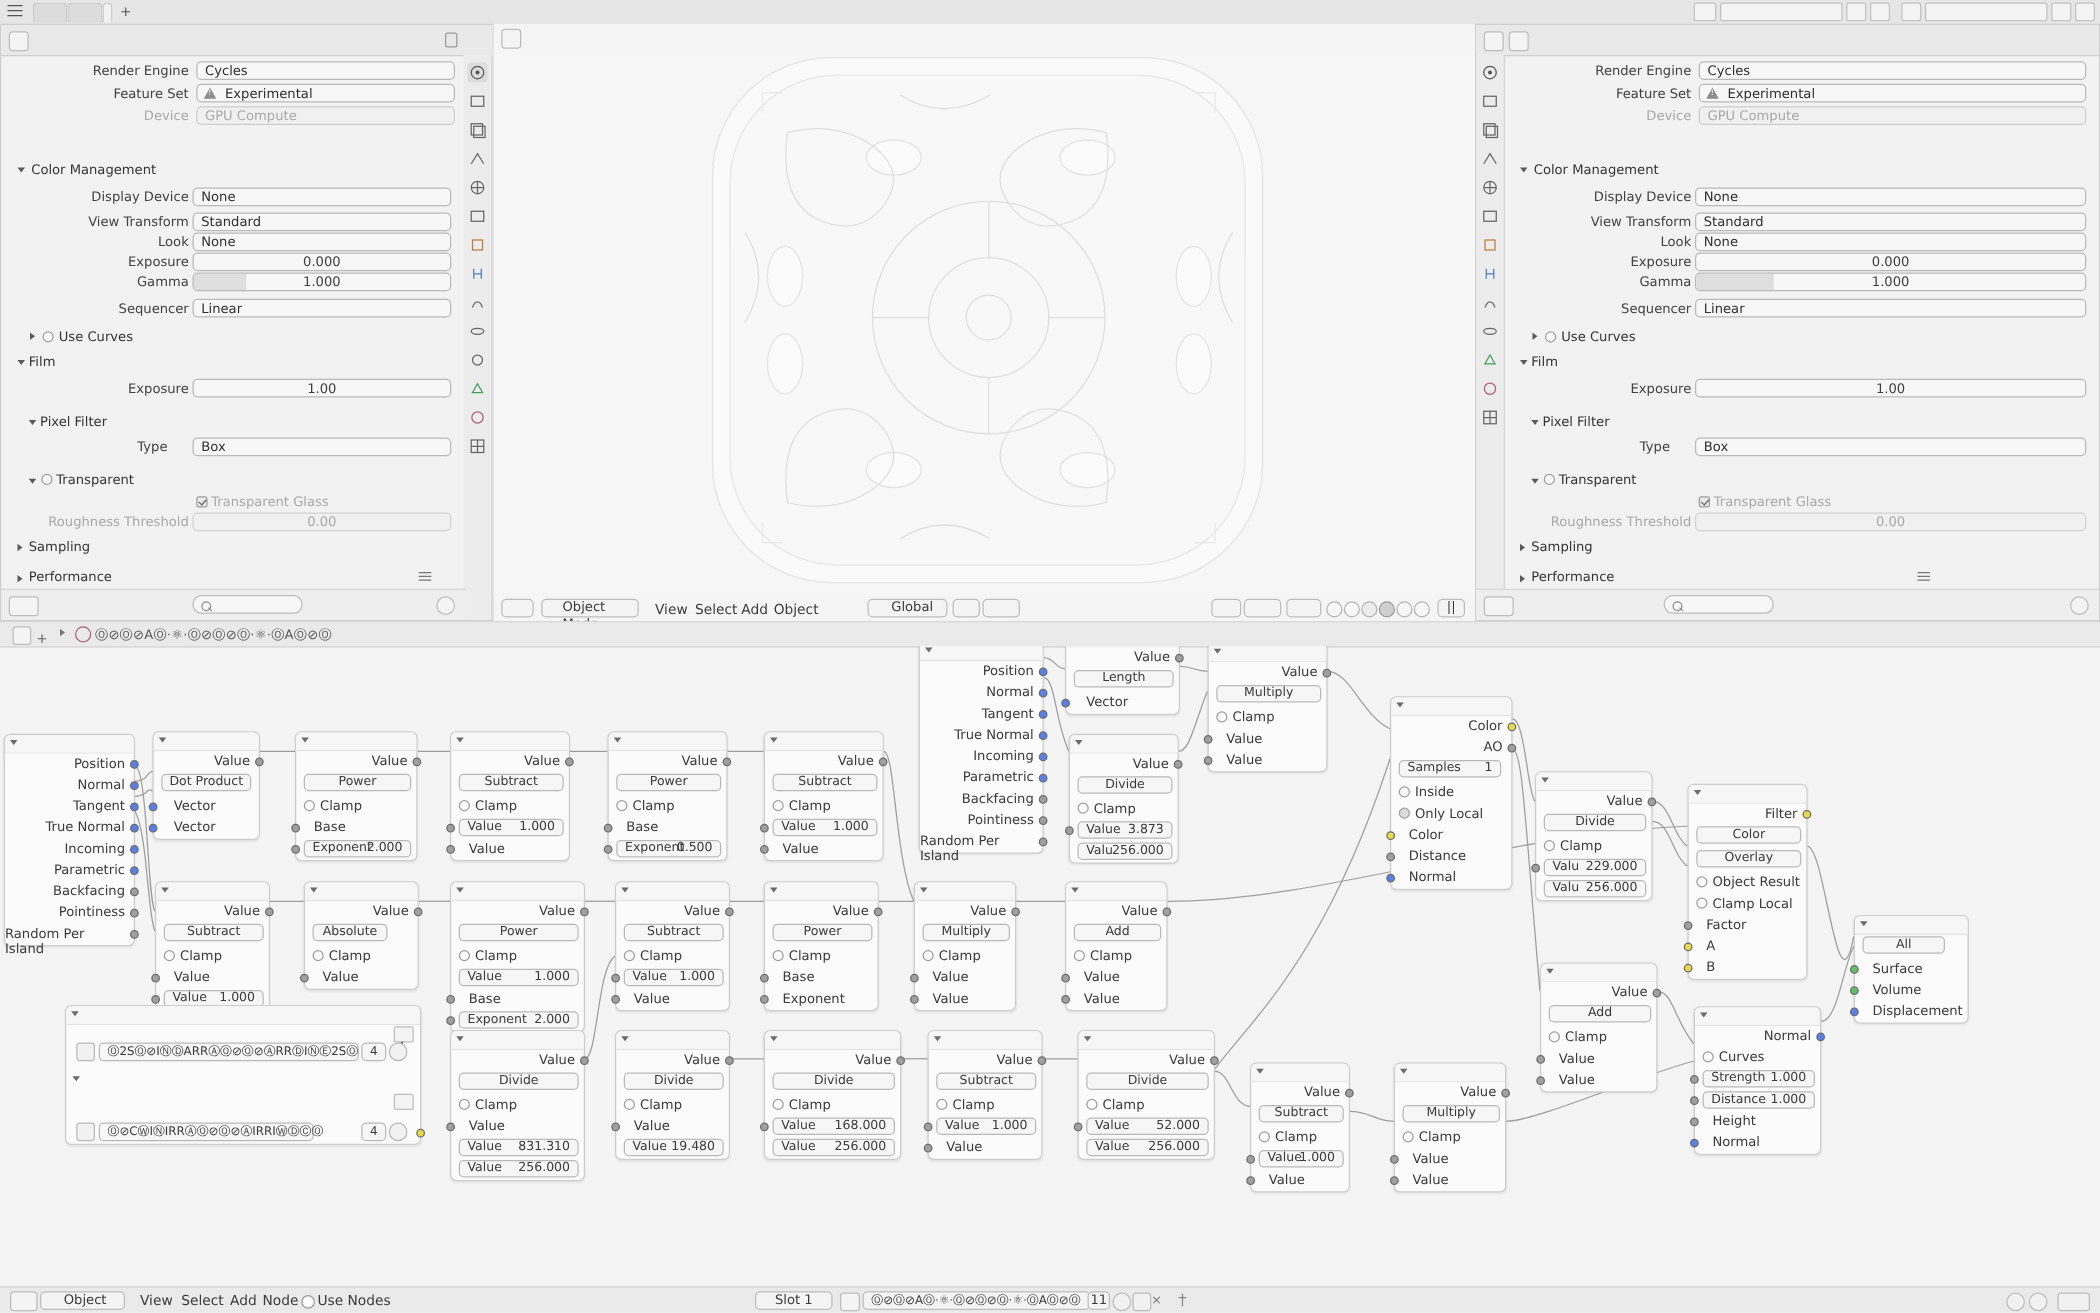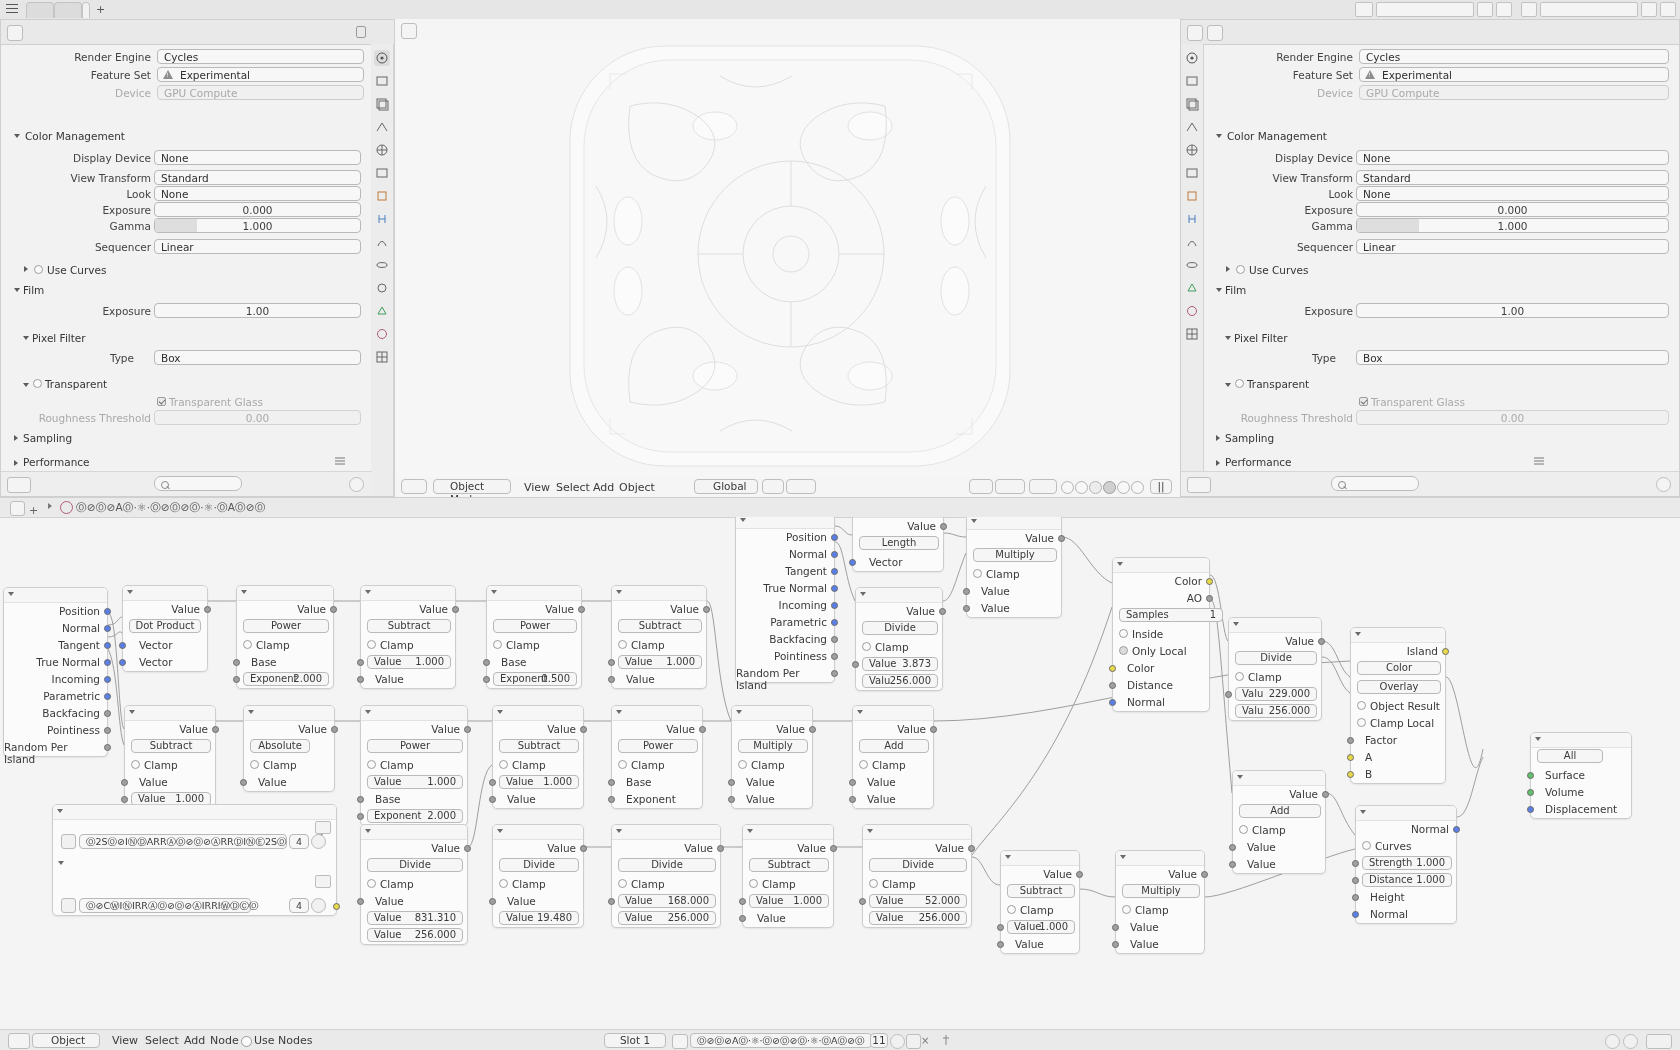--- a/index.html
+++ b/index.html
@@ -1233,21 +1233,21 @@
         </div>
       <div class="row">
           <span class="rr">Color</span>
           <span class="sock s-yellow" style="right:-4px;top:5px"></span>
         </div>
       <div class="row">
           <span class="rr">AO</span>
           <span class="sock s-gray" style="right:-4px;top:5px"></span>
         </div>
       <div class="row" style="height:19px">
-          <span class="fld" style="left:6px;top:1px;width:104px">
+          <span class="fld" style="left:6px;top:1px;width:82px">
             <span class="a">Samples</span>
             <span class="b">1</span>
           </span>
         </div>
       <div class="row">
           <span class="nck" style="left:6px;top:3px"></span>
           <span class="rl" style="left:19px">Inside</span>
         </div>
       <div class="row">
           <span class="nck" style="left:6px;top:3px;background:#dcdcdc"></span>
@@ -1320,21 +1320,21 @@
           <span class="rl" style="left:14px">Value</span>
           <span class="sock s-gray" style="left:-4px;top:5px"></span>
         </div>
     </div>
 
     <div class="node" style="left:1350px;top:110px;width:96px">
       <div class="nhead">
           <span class="tri"></span>
         </div>
       <div class="row">
-          <span class="rr">Island</span>
+          <span class="rr">Filter</span>
           <span class="sock s-yellow" style="right:-4px;top:5px"></span>
         </div>
       <div class="row" style="height:19px">
           <span class="fld center" style="left:6px;top:1px;width:84px">Color</span>
         </div>
       <div class="row" style="height:19px">
           <span class="fld center" style="left:6px;top:1px;width:84px">Overlay</span>
         </div>
       <div class="row">
           <span class="nck" style="left:6px;top:3px"></span>
@@ -1387,21 +1387,21 @@
       <div class="row">
           <span class="rl" style="left:14px">Height</span>
           <span class="sock s-gray" style="left:-4px;top:5px"></span>
         </div>
       <div class="row">
           <span class="rl" style="left:14px">Normal</span>
           <span class="sock s-blue" style="left:-4px;top:5px"></span>
         </div>
     </div>
 
-    <div class="node" style="left:1530px;top:215px;width:102px">
+    <div class="node" style="left:1483px;top:215px;width:92px">
       <div class="nhead">
           <span class="tri"></span>
         </div>
       <div class="row" style="height:19px">
           <span class="fld center" style="left:6px;top:1px;width:66px">All</span>
         </div>
       <div class="row">
           <span class="rl" style="left:14px">Surface</span>
           <span class="sock s-green" style="left:-4px;top:5px"></span>
         </div>

